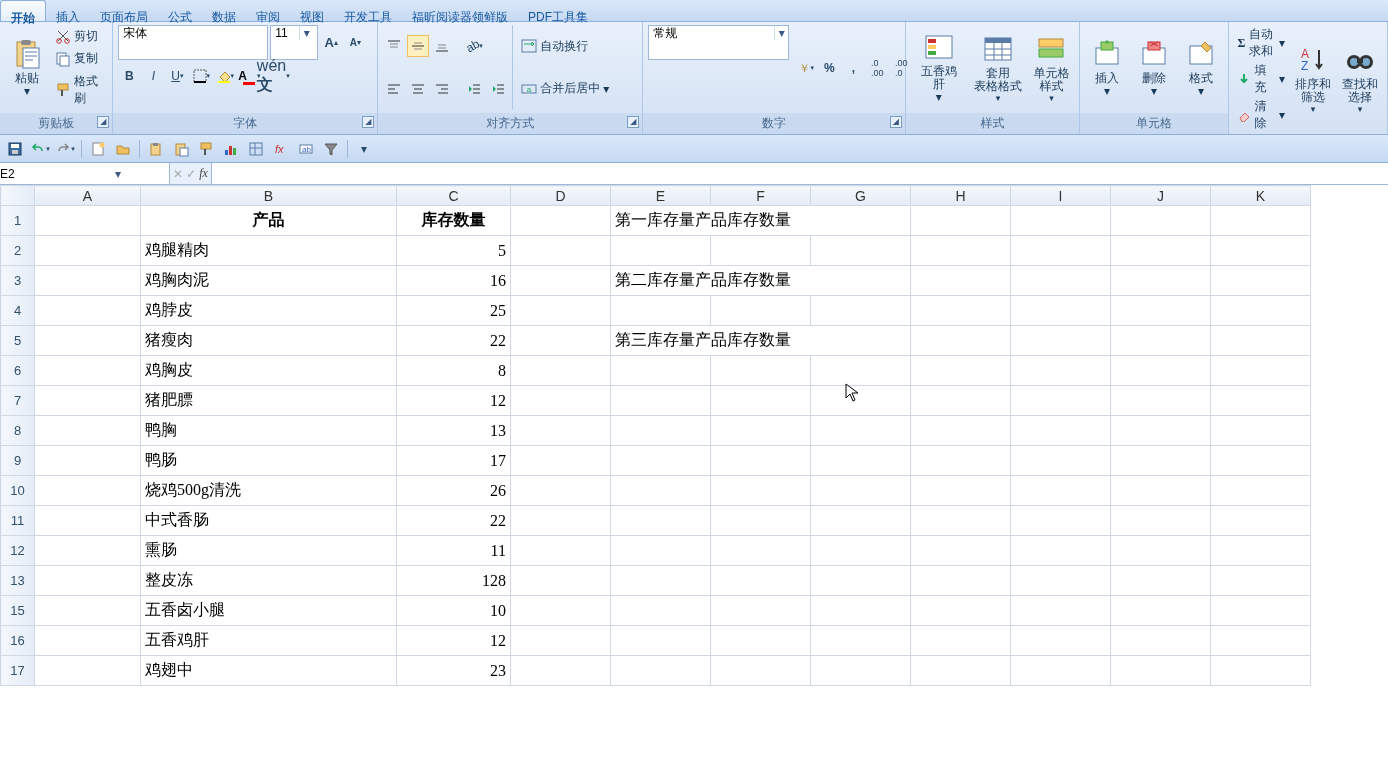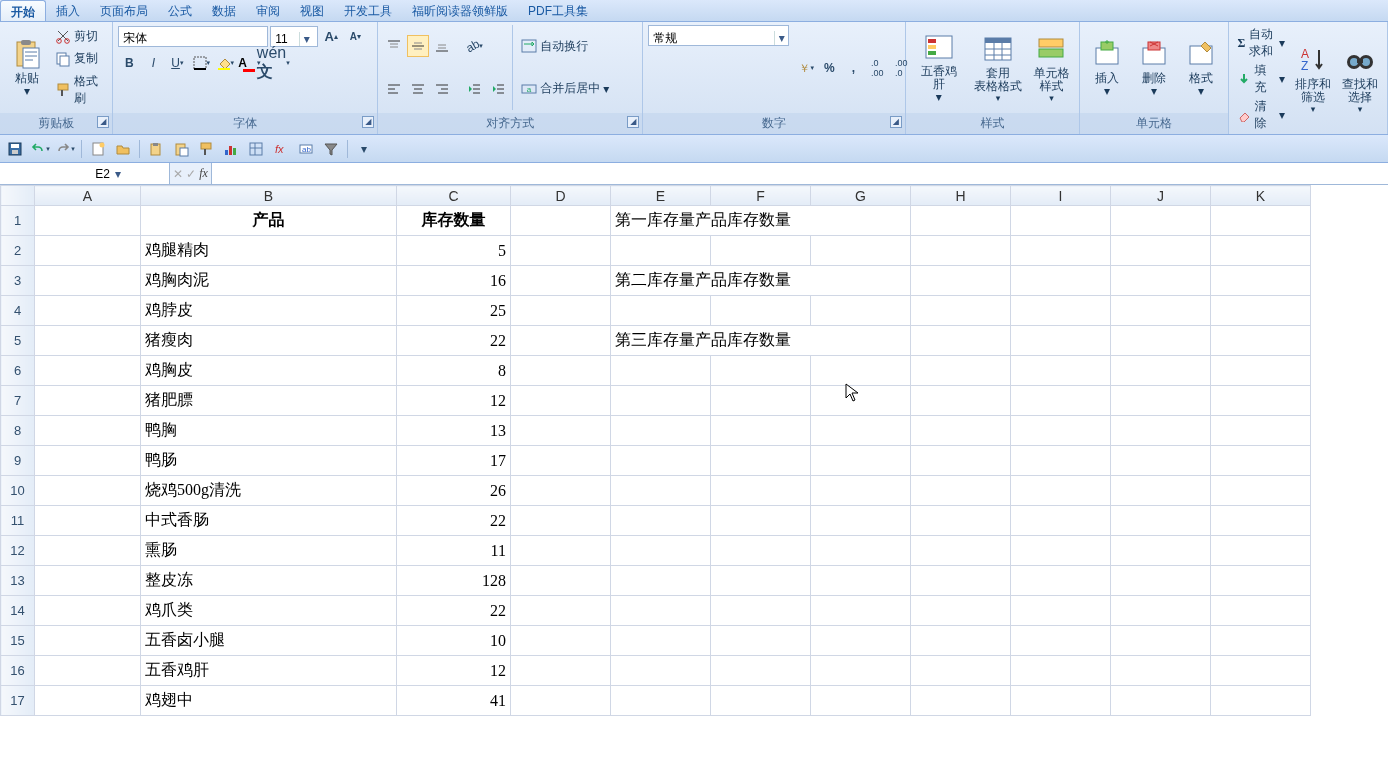--- a/index.html
+++ b/index.html
@@ -1,50 +1,50 @@
 <!DOCTYPE html>
 <html><head>
 <meta charset="utf-8">
 <style>
 * { box-sizing: border-box; margin: 0; padding: 0; font-family: "Microsoft YaHei", "SimSun", Arial, sans-serif; }
 body { width: 1388px; height: 759px; overflow: hidden; background: #fff; font-size: 12px; user-select: none; }
 
 
 .tabbar { display: flex; background: linear-gradient(#dbe8fb,#c5d9f1); height: 22px; border-bottom: 1px solid #8caee0; }
-.tab { padding: 2px 10px; color: #1a5aa3; cursor: pointer; line-height: 18px; }
+.tab { padding: 8px 10px; color: #1a5aa3; cursor: pointer; line-height: 18px; }
 .tab.active { background: linear-gradient(#f8fcff,#e4eef9); border: 1px solid #8caee0; border-bottom: none; border-radius: 3px 3px 0 0; color: #1a5aa3; font-weight: bold; }
 
 
 .ribbon { display: flex; background: linear-gradient(#e8f0fb,#d3e1f3); border-bottom: 1px solid #8caee0; height: 113px; }
 .group { border-right: 1px solid #aec7e8; display: flex; flex-direction: column; }
 .group-body { flex: 1; display: flex; align-items: stretch; padding: 3px 5px; gap: 3px; }
 .group-label { text-align: center; font-size: 12px; color: #46688f; padding: 2px 0; background: rgba(190,210,235,0.5); position: relative; }
 .group-label .dlg { position: absolute; right: 3px; top: 3px; width: 12px; height: 12px; border: 1px solid #7a9cc6; background: #e8f0fb; font-size: 8px; line-height: 10px; text-align: center; color: #3a5a88; }
 
 .bigbtn { display: flex; flex-direction: column; align-items: center; justify-content: center; padding: 2px 6px; min-width: 44px; cursor: pointer; font-size: 12px; color: #1a3a5a; }
 .bigbtn .ico { width: 32px; height: 32px; display: flex; align-items: center; justify-content: center; }
 .bigbtn .lbl { text-align: center; line-height: 13px; margin-top: 2px; }
 .smbtn { display: flex; align-items: center; gap: 3px; padding: 1px 3px; cursor: pointer; color: #1a3a5a; font-size: 12px; }
 .smbtn .ico { width: 16px; height: 16px; display: flex; align-items: center; justify-content: center; }
 .col { display: flex; flex-direction: column; justify-content: space-around; }
 .row { display: flex; align-items: center; gap: 2px; }
 .miniico { width: 22px; height: 22px; border: 1px solid transparent; display: flex; align-items: center; justify-content: center; cursor: pointer; color: #2a4a6a; font-size: 12px; }
-.combo { display: flex; align-items: flex-end; background: #fff; border: 1px solid #9fb8d9; height: 21px; }
+.combo { display: flex; align-items: flex-start; background: #fff; border: 1px solid #9fb8d9; height: 35px; }
 .combo input { border: none; outline: none; font-size: 12px; padding: 0 4px; background: transparent; }
 .combo .dd { width: 14px; text-align: center; color: #3a5a88; cursor: pointer; border-left: 1px solid #cdd; }
 
 
 .qat { display: flex; align-items: center; background: linear-gradient(#dbe8fb,#c5d9f1); height: 28px; border-bottom: 1px solid #8caee0; padding: 0 4px; gap: 3px; }
 .qat .miniico { width: 22px; height: 22px; }
 .sep { width: 1px; height: 18px; background: #9fb8d9; margin: 0 2px; }
 
 
 .fbar { display: flex; align-items: stretch; height: 22px; border-bottom: 1px solid #9fb8d9; background: #e8f0fb; }
 .namebox { width: 170px; display: flex; align-items: center; border-right: 1px solid #9fb8d9; background: #fff; position: relative; }
-.namebox input { border: none; outline: none; width: 110px; text-align: right; font-size: 12px; }
+.namebox input { border: none; outline: none; width: 110px; text-align: left; font-size: 12px; }
 .namebox .dd { width: 16px; text-align: center; color: #3a5a88; }
 .fbtns { display: flex; align-items: center; padding: 0 3px; gap: 3px; background: #e8f0fb; border-right: 1px solid #9fb8d9; }
 .fx { font-style: italic; font-family: Georgia,serif; font-size: 12px; color: #444; }
 .finput { flex: 1; background: #fff; }
 .finput input { width: 100%; height: 100%; border: none; outline: none; padding: 0 4px; }
 
 
 .gridwrap { position: relative; height: 574px; overflow: auto; background: #fff; }
 table.grid { border-collapse: collapse; table-layout: fixed; }
 table.grid th, table.grid td { border: 1px solid #d0d7e5; font-size: 14px; padding: 0; }
@@ -724,34 +724,20 @@
           <td class=""></td>
           <td class=""></td>
           <td class=""></td>
           <td class=""></td>
           <td class=""></td>
           <td class=""></td>
           <td class=""></td>
           <td class=""></td>
         </tr>
         <tr>
-          <th class="rowh">14</th>
-          <td class=""></td>
-          <td class="">鸡爪类</td>
-          <td class="num">22</td>
-          <td class=""></td>
-          <td class=""></td>
-          <td class=""></td>
-          <td class=""></td>
-          <td class=""></td>
-          <td class=""></td>
-          <td class=""></td>
-          <td class=""></td>
-        </tr>
-        <tr>
           <th class="rowh">15</th>
           <td class=""></td>
           <td class="">五香卤小腿</td>
           <td class="num">10</td>
           <td class=""></td>
           <td class=""></td>
           <td class=""></td>
           <td class=""></td>
           <td class=""></td>
           <td class=""></td>
@@ -769,21 +755,21 @@
           <td class=""></td>
           <td class=""></td>
           <td class=""></td>
           <td class=""></td>
           <td class=""></td>
         </tr>
         <tr>
           <th class="rowh">17</th>
           <td class=""></td>
           <td class="">鸡翅中</td>
-          <td class="num">41</td>
+          <td class="num">23</td>
           <td class=""></td>
           <td class=""></td>
           <td class=""></td>
           <td class=""></td>
           <td class=""></td>
           <td class=""></td>
           <td class=""></td>
           <td class=""></td>
         </tr>
       </tbody>

